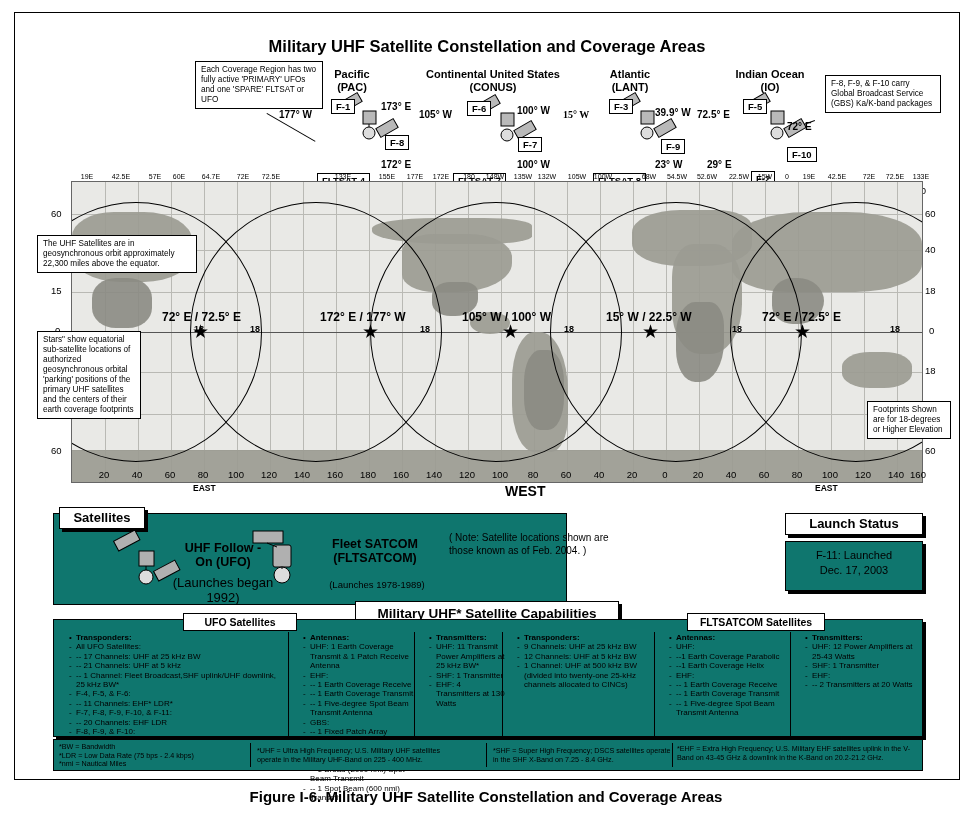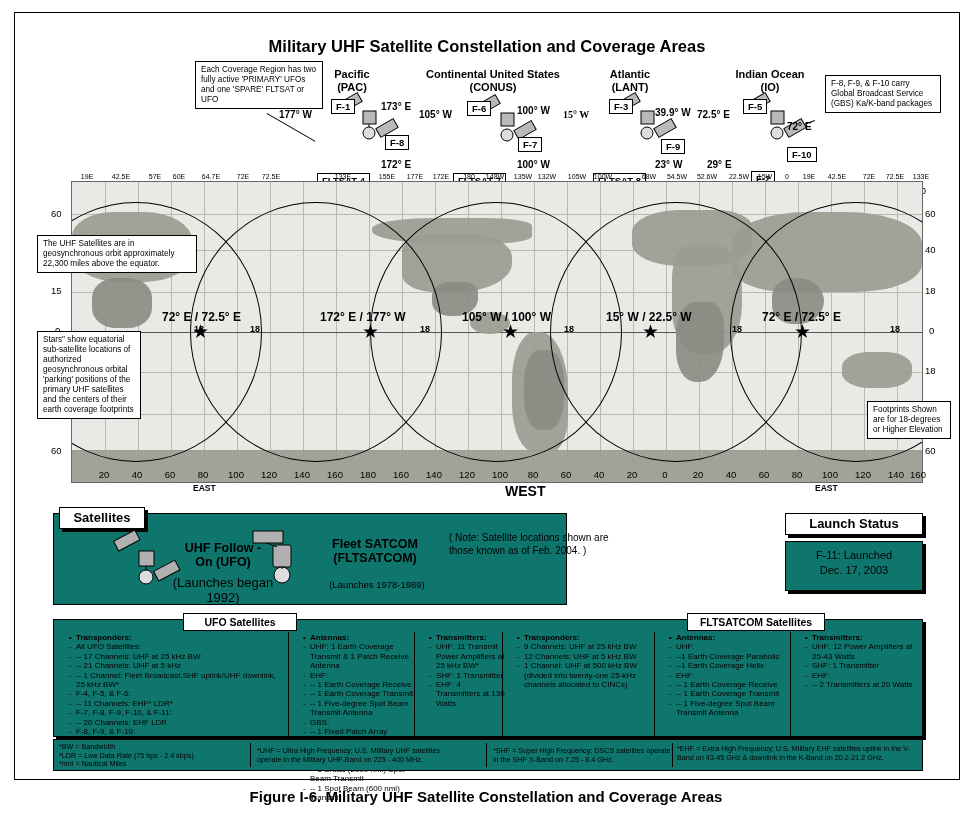--- a/index.html
+++ b/index.html
@@ -368,20 +368,21 @@
   <div style="position:absolute;left:434px;top:518px;width:176px;font-size:10px;line-height:13px;">( Note: Satellite locations shown are those known as of Feb. 2004. )</div>
 
   <div class="hdr shadow" style="left:770px;top:500px;width:136px;height:20px;line-height:20px;font-size:13px;">Launch Status</div>
   <div class="panel shadow" style="left:770px;top:528px;width:136px;height:48px;">
     <div style="padding:6px 0 0 0;text-align:center;font-size:11px;line-height:15px;">
       <div>F-11:  Launched</div>
       <div>Dec. 17, 2003</div>
     </div>
   </div>
 
+  <div class="hdr shadow" style="left:340px;top:588px;width:262px;height:24px;line-height:24px;font-size:13.5px;">Military UHF* Satellite Capabilities</div>
 
   <div class="panel shadow" style="left:38px;top:606px;width:868px;height:116px;">
     <div class="vline" style="left:234px;top:12px;height:104px;"></div>
     <div class="vline" style="left:360px;top:12px;height:104px;"></div>
     <div class="vline" style="left:448px;top:12px;height:104px;"></div>
     <div class="vline" style="left:600px;top:12px;height:104px;"></div>
     <div class="vline" style="left:736px;top:12px;height:104px;"></div>
   </div>
 
   <div class="hdr" style="left:168px;top:600px;width:112px;height:16px;line-height:16px;font-size:10.5px;">UFO Satellites</div>

